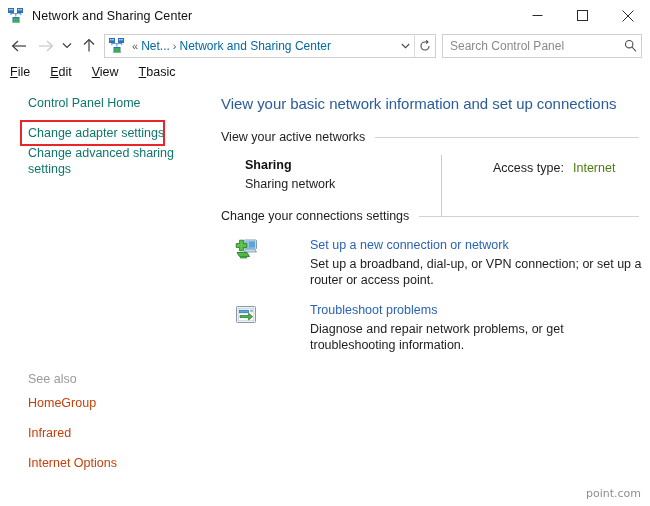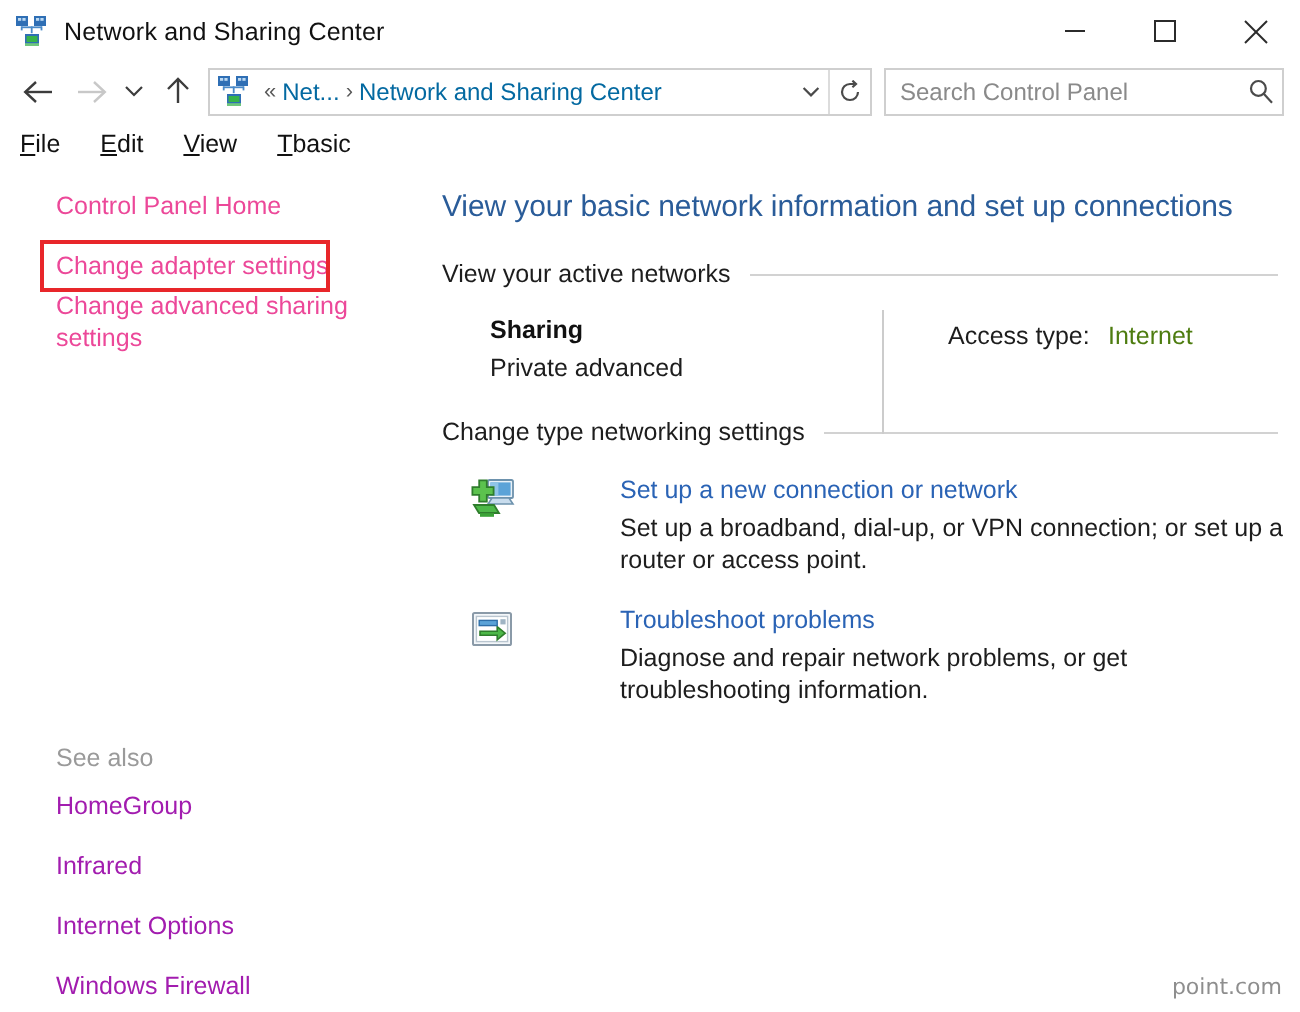--- a/index.html
+++ b/index.html
@@ -164,21 +164,21 @@
     height: 417px;
   }
   .sidebar {
     width: 211px;
     flex: none;
     position: relative;
     padding-top: 9px;
   }
   .side-link {
     font-size: 12.5px;
-    color: #ec4899;
+    color: #0f766e;
     padding: 2px 0 2px 28px;
     line-height: 16px;
   }
   .side-link.wrap { padding-right: 14px; }
   .side-gap { height: 10px; }
   .highlight-box {
     position: absolute;
     left: 20px;
     top: 36px;
     width: 145px;
@@ -196,21 +196,21 @@
   }
   .see-list {
     position: absolute;
     left: 28px;
     top: 312px;
     display: flex;
     flex-direction: column;
   }
   .see-item {
     font-size: 12.5px;
-    color: #a21caf;
+    color: #c2410c;
     margin-bottom: 16px;
   }
 
   
   .main {
     flex: 1;
     padding-top: 5px;
     position: relative;
   }
   .page-heading {
@@ -258,21 +258,21 @@
   }
   .vdivider {
     position: absolute;
     left: 230px;
     top: -3px;
     width: 1px;
     height: 62px;
     background: #cccccc;
   }
   .net-right {
-    padding-left: 33px;
+    padding-left: 52px;
     display: flex;
     flex-direction: column;
   }
   .net-row {
     display: flex;
     align-items: center;
     height: 19px;
   }
   .net-key {
     font-size: 12.5px;
@@ -462,48 +462,47 @@
     <div class="side-link">Change adapter settings</div>
     <div class="side-link wrap">Change advanced sharing settings</div>
 
     <div class="highlight-box"></div>
 
     <div class="see-also">See also</div>
     <div class="see-list">
       <div class="see-item">HomeGroup</div>
       <div class="see-item">Infrared</div>
       <div class="see-item">Internet Options</div>
-      <div class="see-item">Windows Firewall</div>
     </div>
   </div>
 
   <div class="main">
     <div class="page-heading">View your basic network information and set up connections</div>
 
     <div class="section-head">
       <span class="label">View your active networks</span>
       <span class="rule"></span>
     </div>
 
     <div class="active-net">
       <div class="net-left">
         <div class="net-name">Sharing</div>
-        <div class="net-type">Private advanced</div>
+        <div class="net-type">Sharing network</div>
       </div>
       <div class="vdivider"></div>
       <div class="net-right">
         <div class="net-row">
           <span class="net-key">Access type:</span>
           <span class="net-val">Internet</span>
         </div>
       </div>
     </div>
 
     <div class="section-head">
-      <span class="label">Change type networking settings</span>
+      <span class="label">Change your connections settings</span>
       <span class="rule"></span>
     </div>
 
     <div class="task-block">
       <svg class="task-icon" viewBox="0 0 26 26">
         <rect x="11" y="2" width="12.5" height="9" rx="0.8" fill="#e8f1f8" stroke="#6d92ad" stroke-width="0.9"></rect>
         <rect x="12.2" y="3.2" width="10.1" height="6.6" fill="#5ba3d8"></rect>
         <rect x="12.2" y="3.2" width="4" height="6.6" fill="#8fc4e8"></rect>
         <path d="M13 11 L21.5 11 L23.5 14 L11 14 Z" fill="#c8dced" stroke="#6d92ad" stroke-width="0.8"></path>
         <path d="M4 14.5 L14 14.5 L16.5 18.5 L6.5 18.5 Z" fill="#4db848" stroke="#2f7d2c" stroke-width="0.9"></path>

